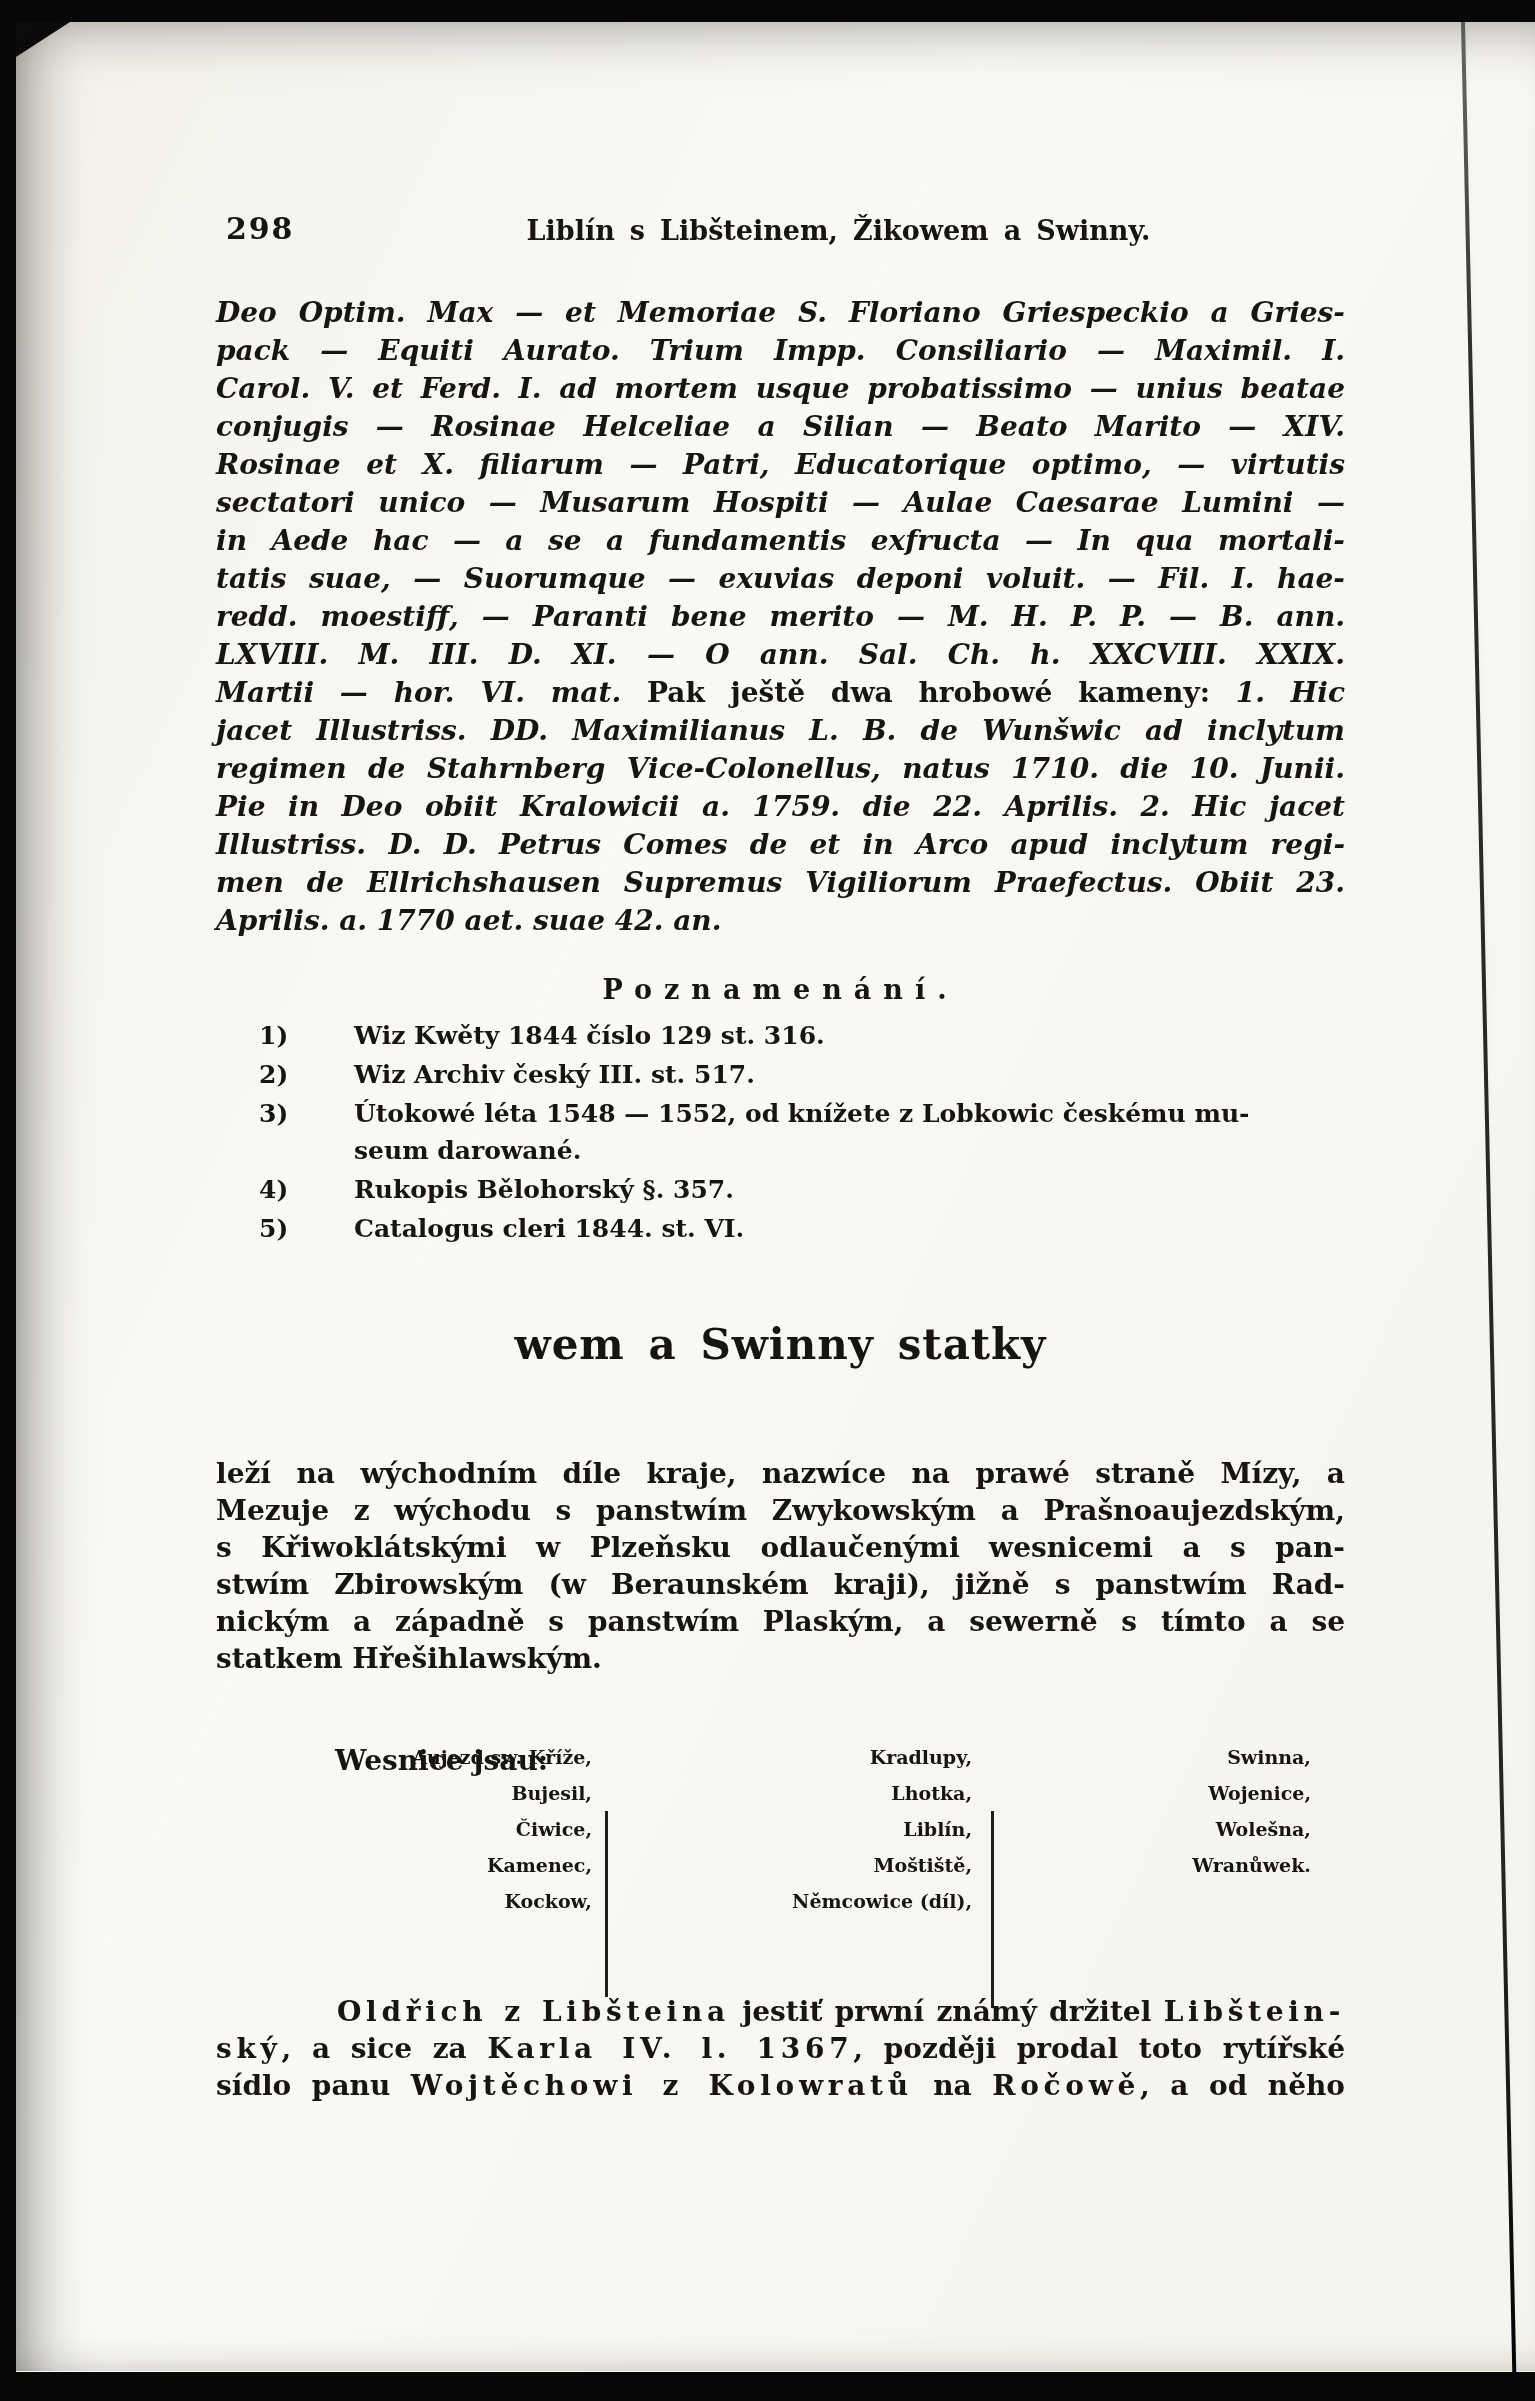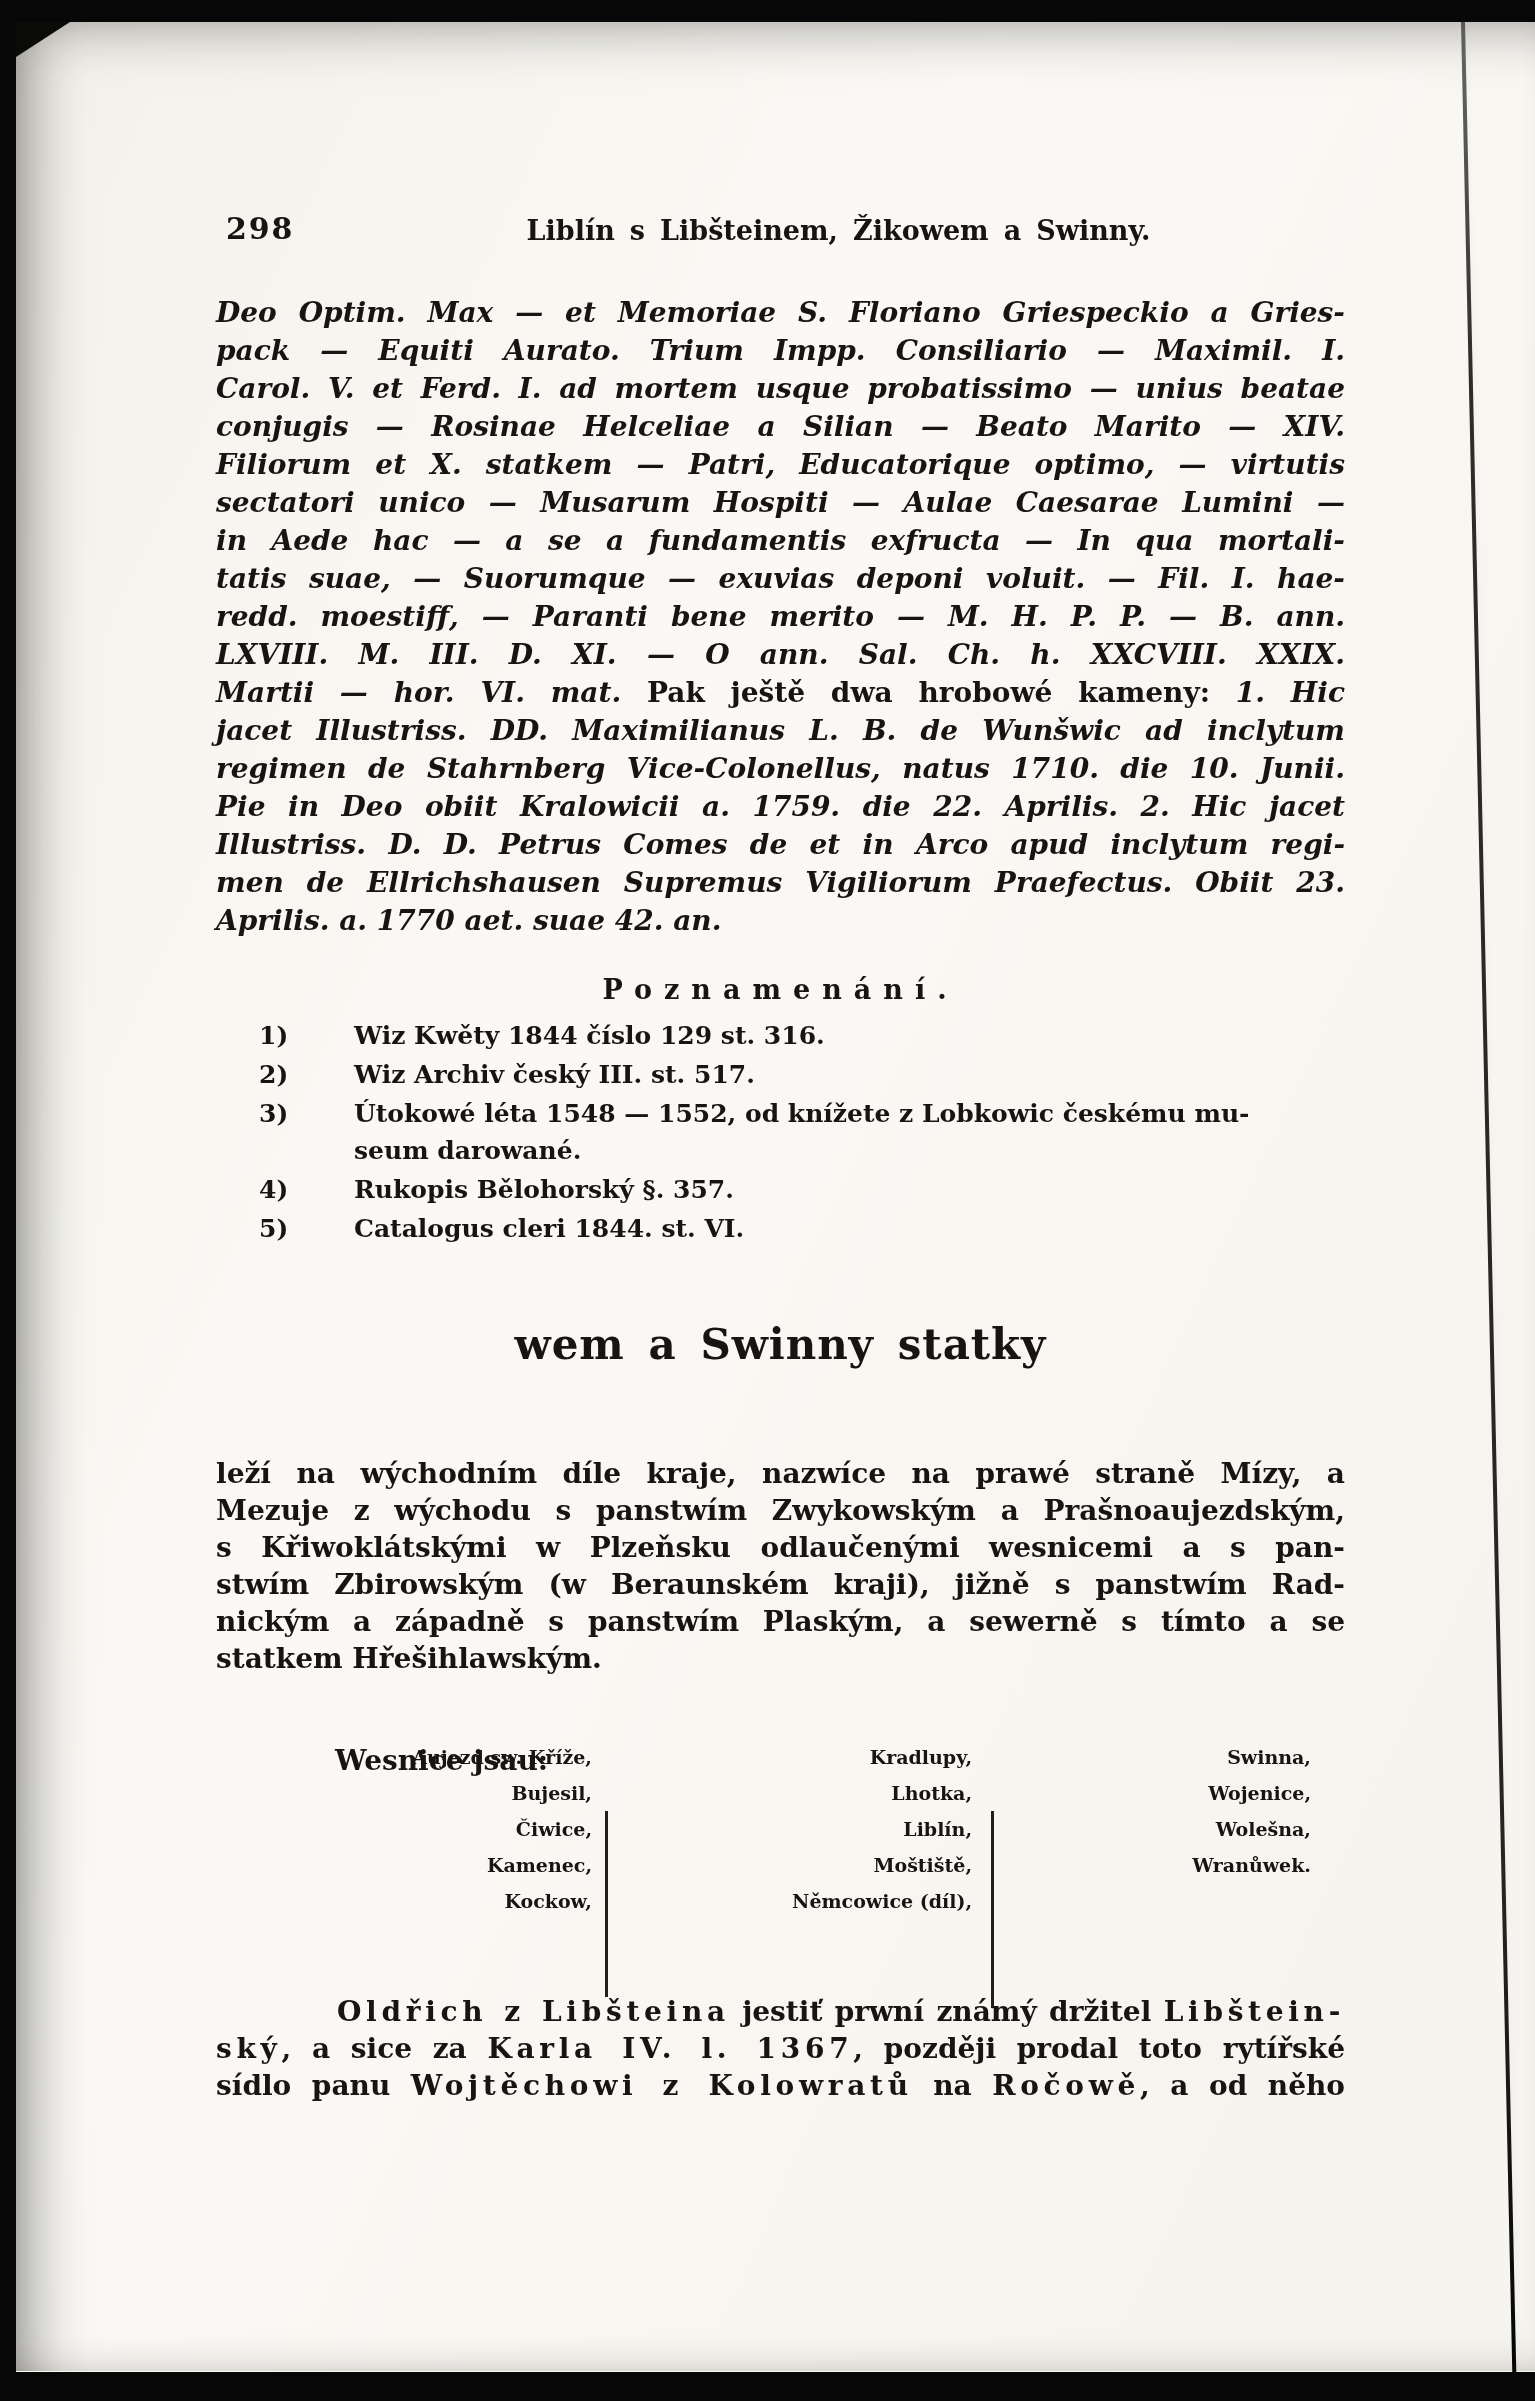--- a/index.html
+++ b/index.html
@@ -82,21 +82,21 @@
 <div class="page-shade"></div>
 
 <span class="pagenum">298</span>
 <div class="running-title">Liblín s Libšteinem, Žikowem a Swinny.</div>
 
 <div class="latin-par">
     <div class="tline"><span>Deo Optim. Max — et Memoriae S. Floriano Griespeckio a Gries-</span></div>
     <div class="tline"><span>pack — Equiti Aurato. Trium Impp. Consiliario — Maximil. I.</span></div>
     <div class="tline"><span>Carol. V. et Ferd. I. ad mortem usque probatissimo — unius beatae</span></div>
     <div class="tline"><span>conjugis — Rosinae Helceliae a Silian — Beato Marito — XIV.</span></div>
-    <div class="tline"><span>Filiorum et X. statkem — Patri, Educatorique optimo, — virtutis</span></div>
+    <div class="tline"><span>Rosinae et X. filiarum — Patri, Educatorique optimo, — virtutis</span></div>
     <div class="tline"><span>sectatori unico — Musarum Hospiti — Aulae Caesarae Lumini —</span></div>
     <div class="tline"><span>in Aede hac — a se a fundamentis exfructa — In qua mortali-</span></div>
     <div class="tline"><span>tatis suae, — Suorumque — exuvias deponi voluit. — Fil. I. hae-</span></div>
     <div class="tline"><span>redd. moestiff, — Paranti bene merito — M. H. P. P. — B. ann.</span></div>
     <div class="tline"><span>LXVIII. M. III. D. XI. — O ann. Sal. Ch. h. XXCVIII. XXIX.</span></div>
     <div class="tline"><span class="seg-i">Martii — hor. VI. mat. </span><span class="seg-r">Pak ještě dwa hrobowé kameny: </span><span class="seg-i">1. Hic</span></div>
     <div class="tline"><span>jacet Illustriss. DD. Maximilianus L. B. de Wunšwic ad inclytum</span></div>
     <div class="tline"><span>regimen de Stahrnberg Vice-Colonellus, natus 1710. die 10. Junii.</span></div>
     <div class="tline"><span>Pie in Deo obiit Kralowicii a. 1759. die 22. Aprilis. 2. Hic jacet</span></div>
     <div class="tline"><span>Illustriss. D. D. Petrus Comes de et in Arco apud inclytum regi-</span></div>

